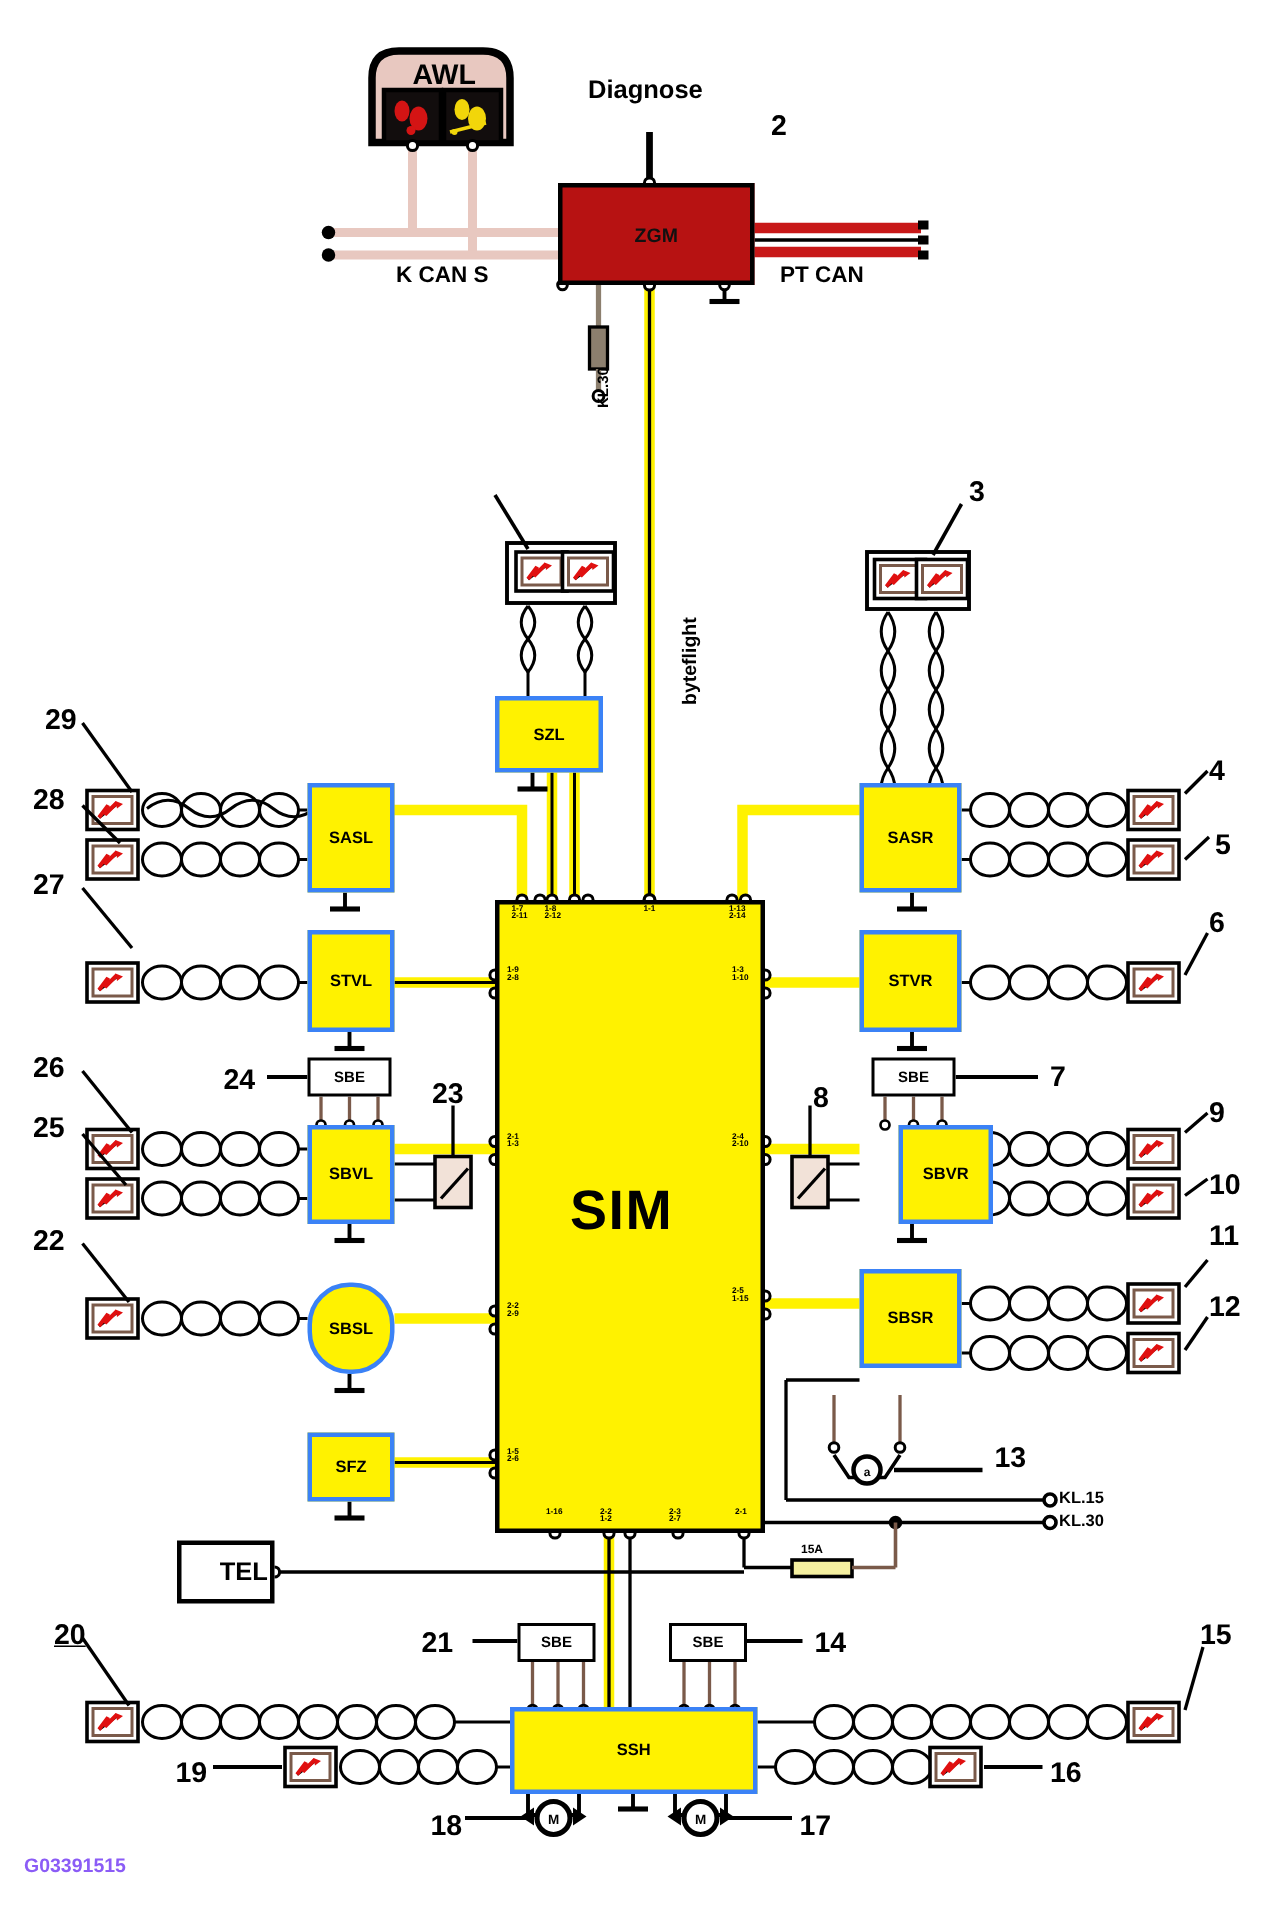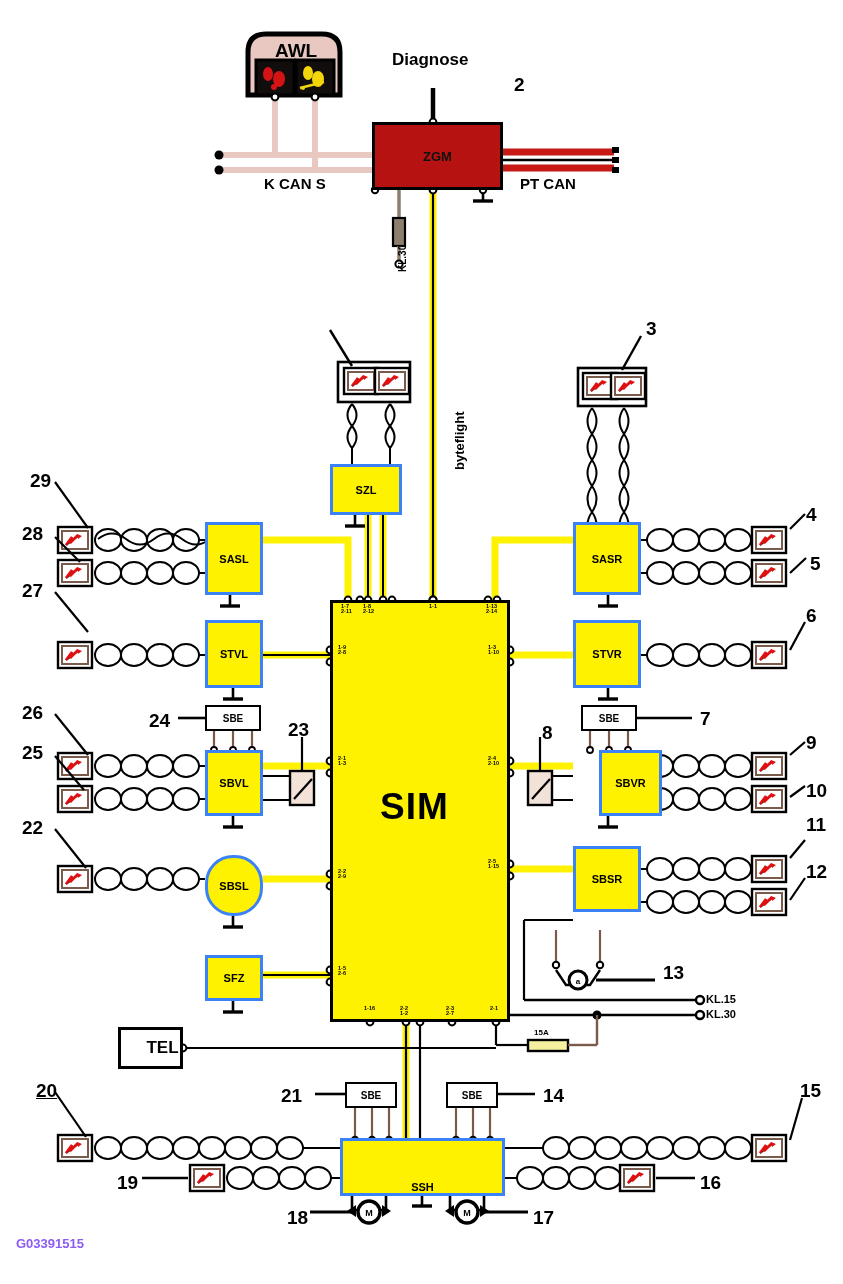--- a/index.html
+++ b/index.html
@@ -583,21 +583,21 @@
 </div>
 <div class="modbox" style="left:205px;top:855px;width:58px;height:61px;border-radius:28px;">
   <span>SBSL</span>
 </div>
 <div class="modbox" style="left:573px;top:846px;width:68px;height:66px;">
   <span>SBSR</span>
 </div>
 <div class="modbox" style="left:205px;top:955px;width:58px;height:46px;">
   <span>SFZ</span>
 </div>
-<div class="modbox" style="left:340px;top:1138px;width:165px;height:58px;align-items:flex-end;">
+<div class="modbox" style="left:340px;top:1138px;width:165px;height:58px;">
   <span>SSH</span>
 </div>
 
 <div class="tel" style="left:118px;top:1027px;width:65px;height:42px;">
   <span>TEL</span>
 </div>
 
 <div class="whitebox" style="left:205px;top:705px;width:56px;height:26px;">
   <span>SBE</span>
 </div>

